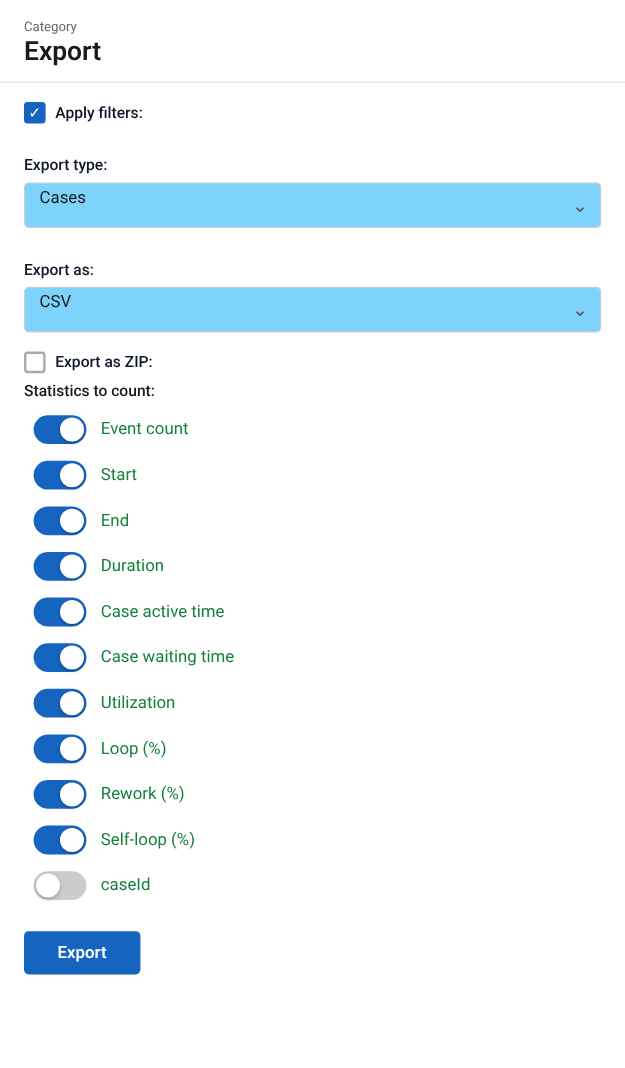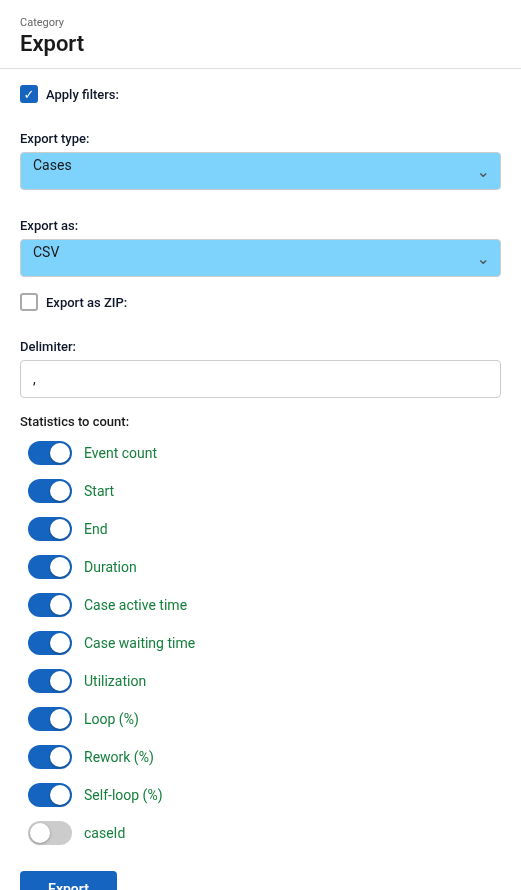--- a/index.html
+++ b/index.html
@@ -236,24 +236,20 @@
         <span>CSV</span>
         <span class="select-chevron">⌄</span>
       </div>
     </div>
 
     <div class="export-zip-row">
       <div class="checkbox-unchecked"></div>
       <span class="field-label" style="margin-bottom:0">Export as ZIP:</span>
     </div>
 
-    <div class="field-group">
-      <div class="field-label">Delimiter:</div>
-      <input class="text-input" type="text" value="," style="">
-    </div>
 
     <div class="statistics-label">Statistics to count:</div>
 
     
     <div id="statistics-list">
         <div class="toggle-row">
           <div class="toggle toggle-on">
             <div class="toggle-thumb"></div>
           </div>
           <span class="toggle-label">Event count</span>

